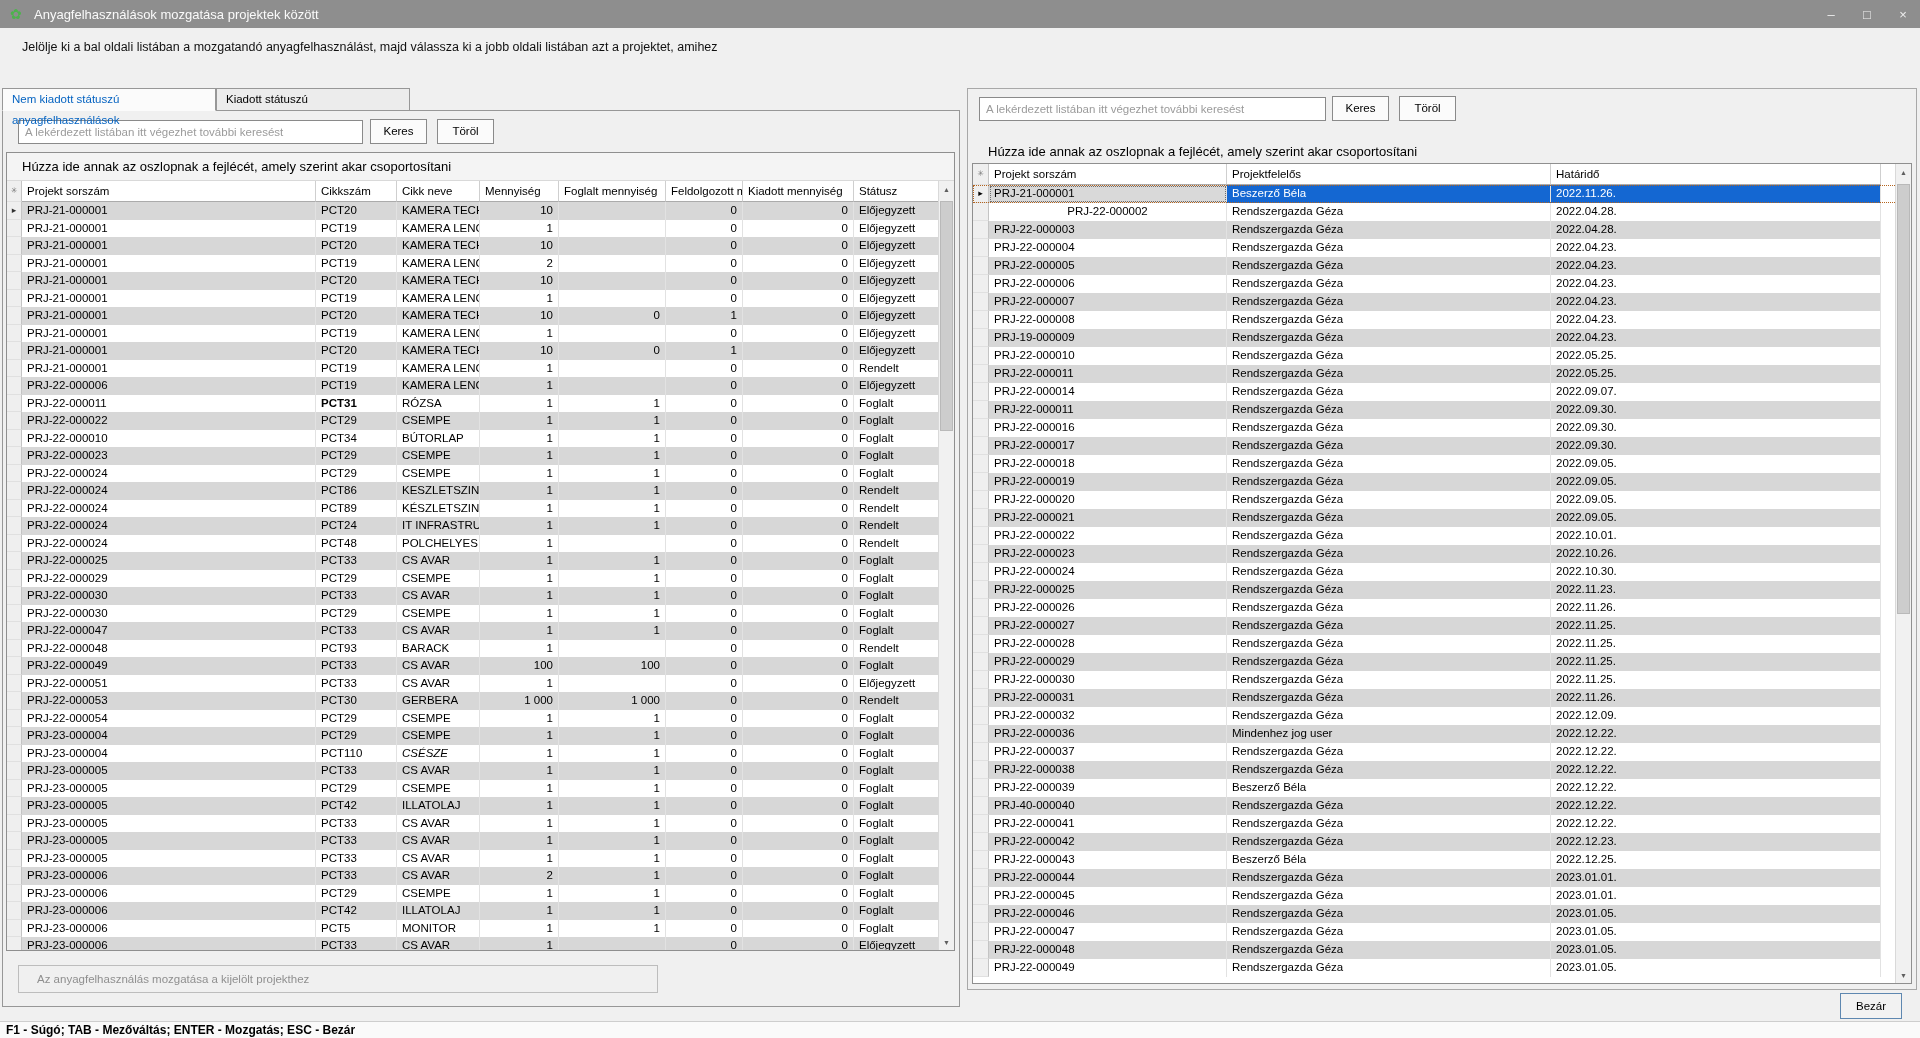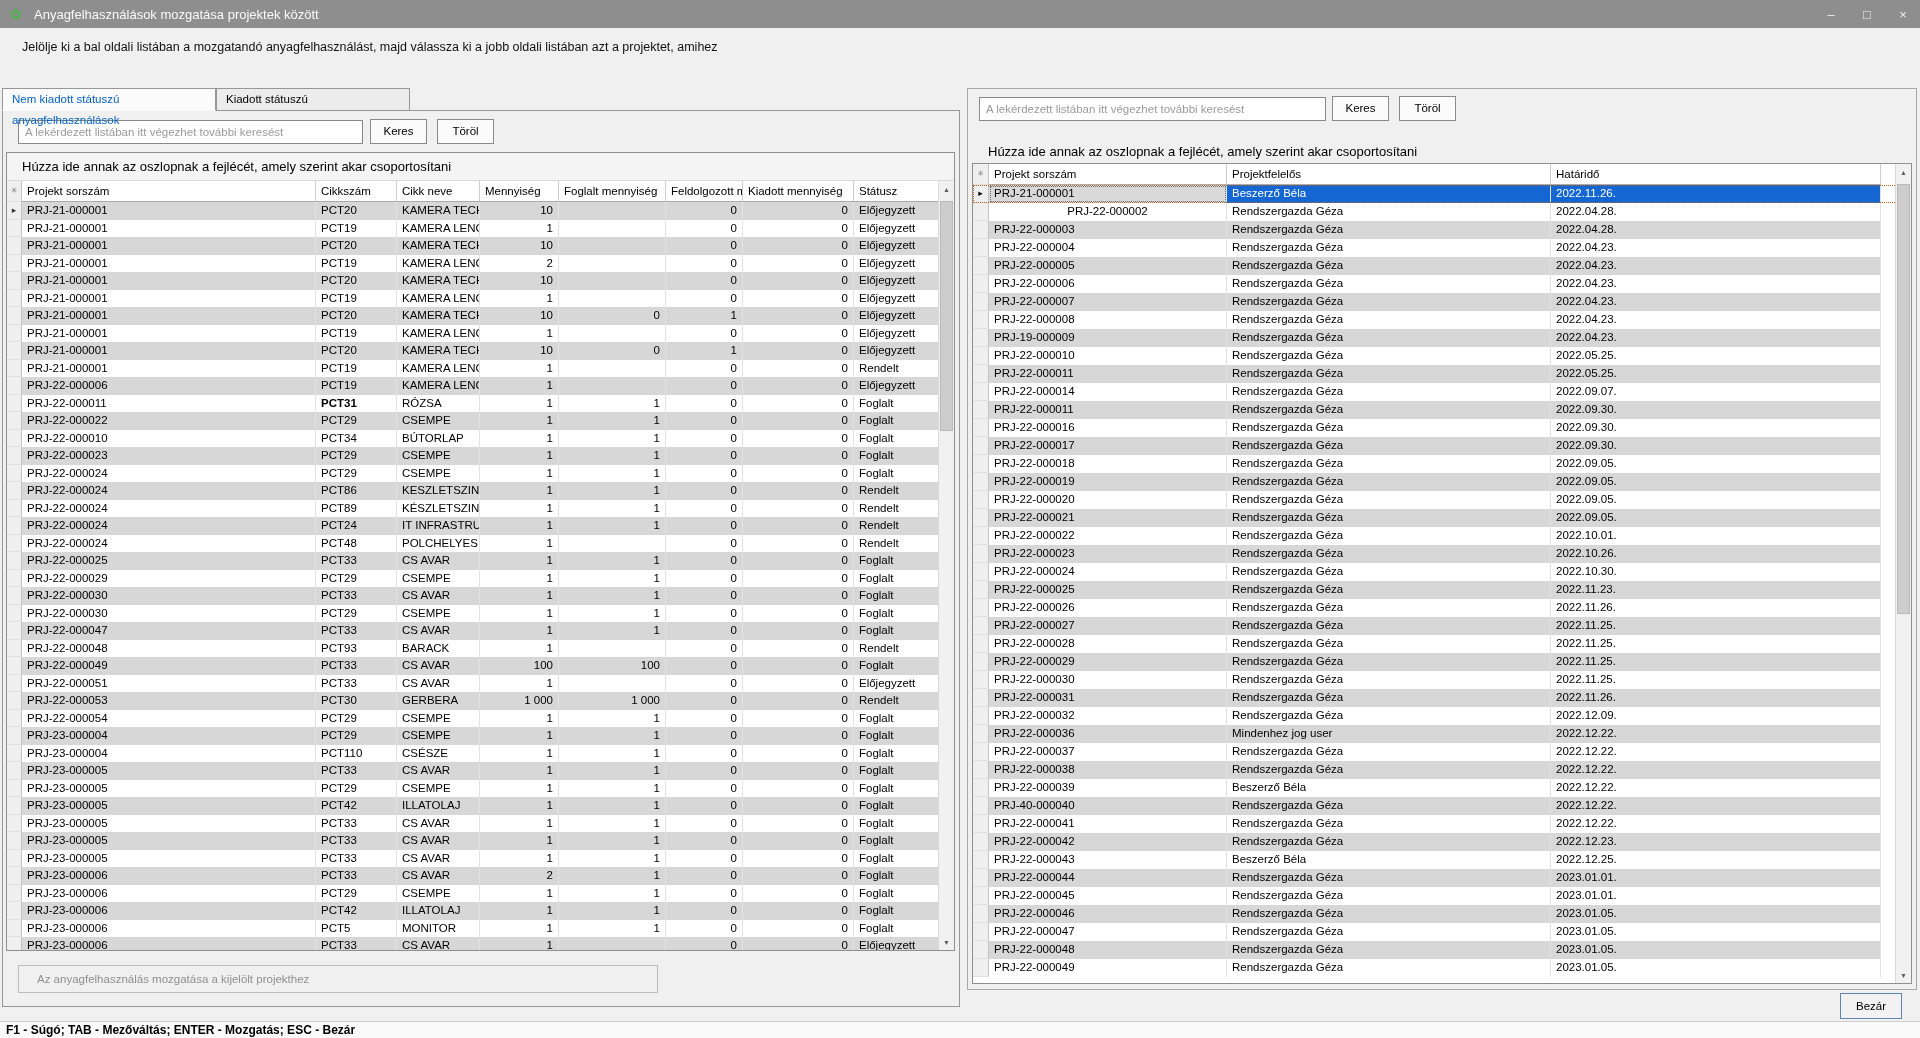--- a/index.html
+++ b/index.html
@@ -444,21 +444,21 @@
           <div class="gcell c3" style="width: 79px; text-align: right;">1</div>
           <div class="gcell c4" style="width: 107px; text-align: right;">1</div>
           <div class="gcell c5" style="width: 77px; text-align: right;">0</div>
           <div class="gcell c6" style="width: 111px; text-align: right;">0</div>
           <div class="gcell c7" style="width: 86px;">Foglalt</div>
         </div>
         <div class="grow">
           <div class="gcell ind" style="width: 15px;"></div>
           <div class="gcell c0" style="width: 294px;">PRJ-23-000004</div>
           <div class="gcell c1" style="width: 81px;">PCT110</div>
-          <div class="gcell c2" style="width: 83px;">CSÉSZE</div>
+          <div class="gcell c2" style="width: 83px; font-style: italic;">CSÉSZE</div>
           <div class="gcell c3" style="width: 79px; text-align: right;">1</div>
           <div class="gcell c4" style="width: 107px; text-align: right;">1</div>
           <div class="gcell c5" style="width: 77px; text-align: right;">0</div>
           <div class="gcell c6" style="width: 111px; text-align: right;">0</div>
           <div class="gcell c7" style="width: 86px;">Foglalt</div>
         </div>
         <div class="grow alt">
           <div class="gcell ind" style="width: 15px;"></div>
           <div class="gcell c0" style="width: 294px;">PRJ-23-000005</div>
           <div class="gcell c1" style="width: 81px;">PCT33</div>

